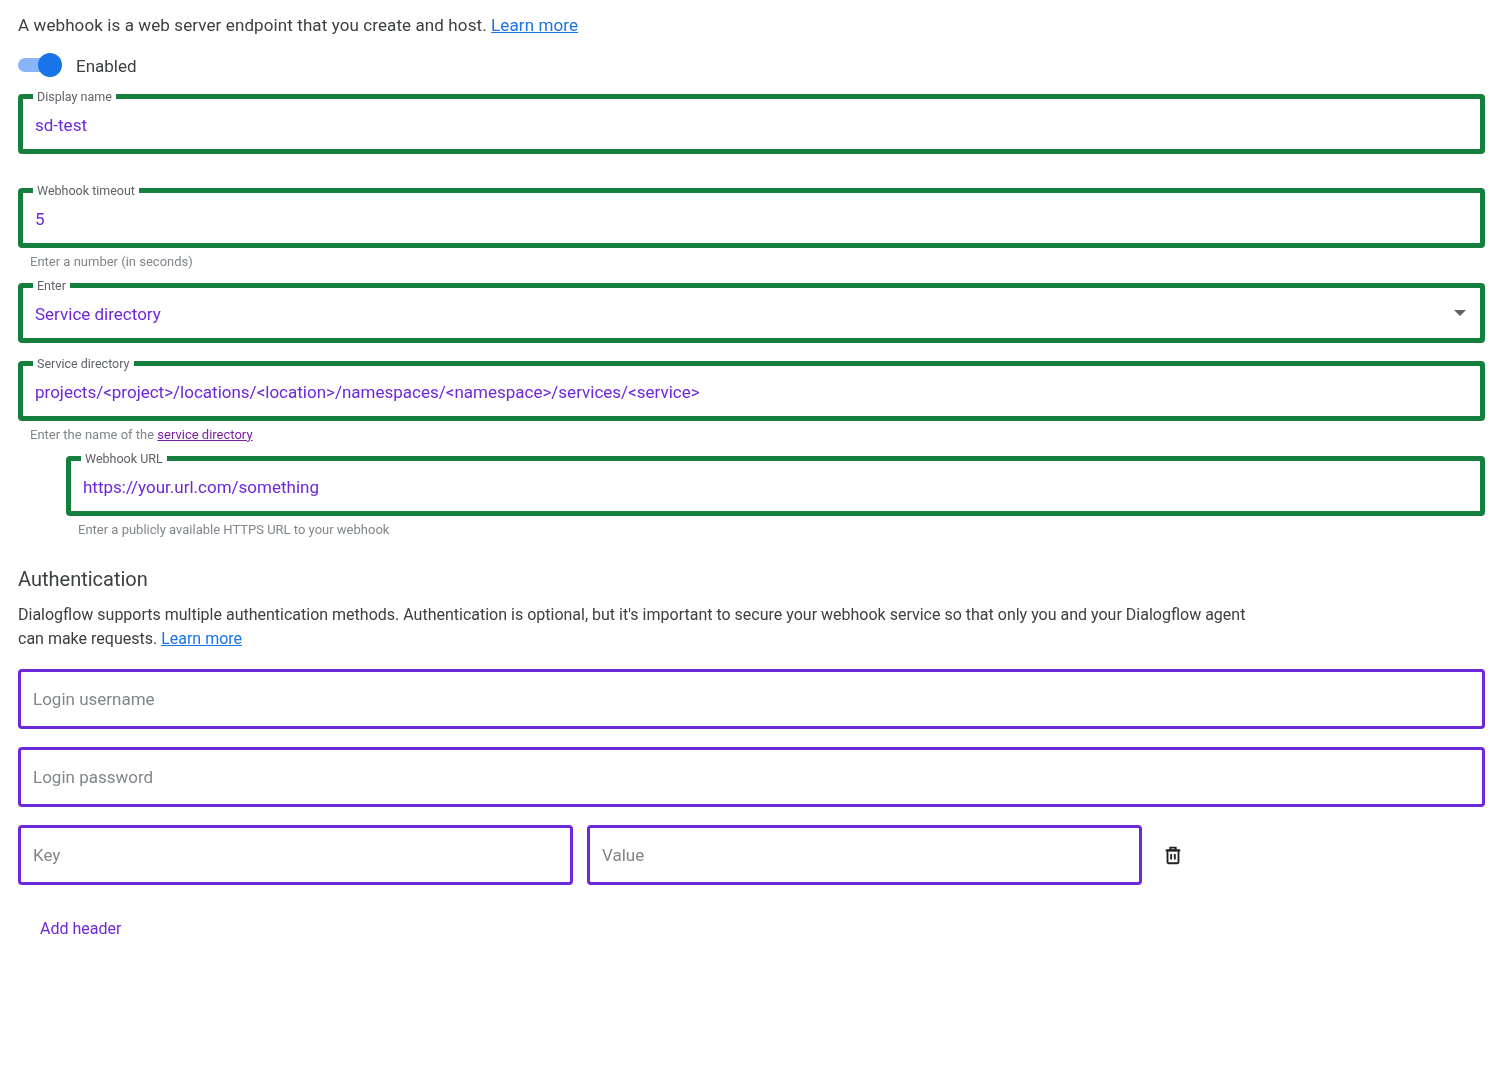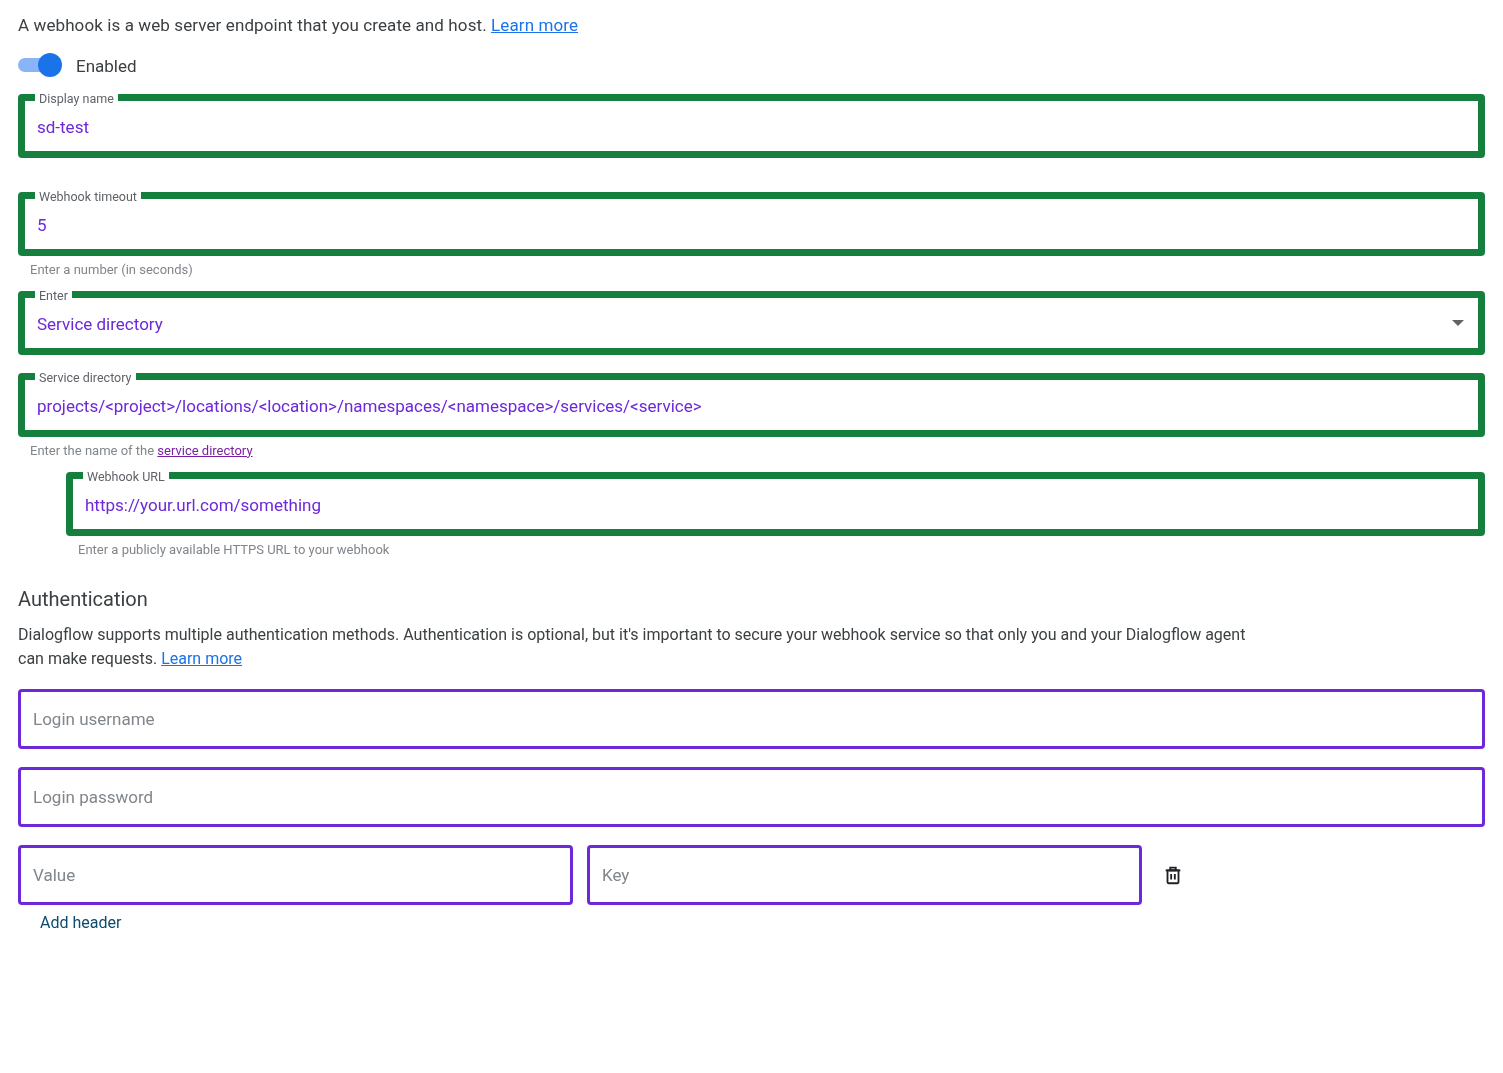--- a/index.html
+++ b/index.html
@@ -61,21 +61,21 @@
     color: #3c4043;
   }
 
   
   .field-wrap {
     position: relative;
     margin-top: 10px;
   }
   .outlined {
     width: 100%;
-    border: 7px solid #15803d;
+    border: 5px solid #15803d;
     border-radius: 4px;
     background: #fff;
     position: relative;
   }
   .outlined .float-label {
     position: absolute;
     top: -8px;
     left: 10px;
     padding: 0 4px;
     background: #fff;
@@ -165,24 +165,25 @@
     padding: 6px;
     cursor: pointer;
     color: #3c4043;
     display: inline-flex;
   }
   .icon-btn svg { display:block; }
 
   .text-button {
     background: none;
     border: none;
-    color: #0c4a6e;
+    color: #6d28d9;
     font-size: 16px;
     padding: 8px 10px;
     cursor: pointer;
+    margin-top: 26px;
     margin-left: 12px;
     font-family: inherit;
   }
 </style>
 </head>
 <body>
 
 <div class="page">
 
   <p class="intro">
@@ -254,25 +255,25 @@
   </p>
 
   <div class="plain-field">
     <input type="text" placeholder="Login username" style="">
   </div>
   <div class="plain-field">
     <input type="password" placeholder="Login password" style="">
   </div>
 
   <div class="kv-row">
+    <div class="plain-field">
+      <input type="text" placeholder="Key" style="">
+    </div>
     <div class="plain-field value">
       <input type="text" placeholder="Value" style="">
-    </div>
-    <div class="plain-field">
-      <input type="text" placeholder="Key" style="">
     </div>
     <button class="icon-btn">
       <span>
         <svg width="22" height="22" viewBox="0 0 24 24" fill="none" stroke="#202124" stroke-width="2">
           <path d="M4 7h16"></path>
           <path d="M9 4h6v3H9z" fill="none"></path>
           <path d="M6 7h12v13a1 1 0 0 1-1 1H7a1 1 0 0 1-1-1V7z" fill="none"></path>
           <path d="M10 11v6M14 11v6"></path>
         </svg>
       </span>

